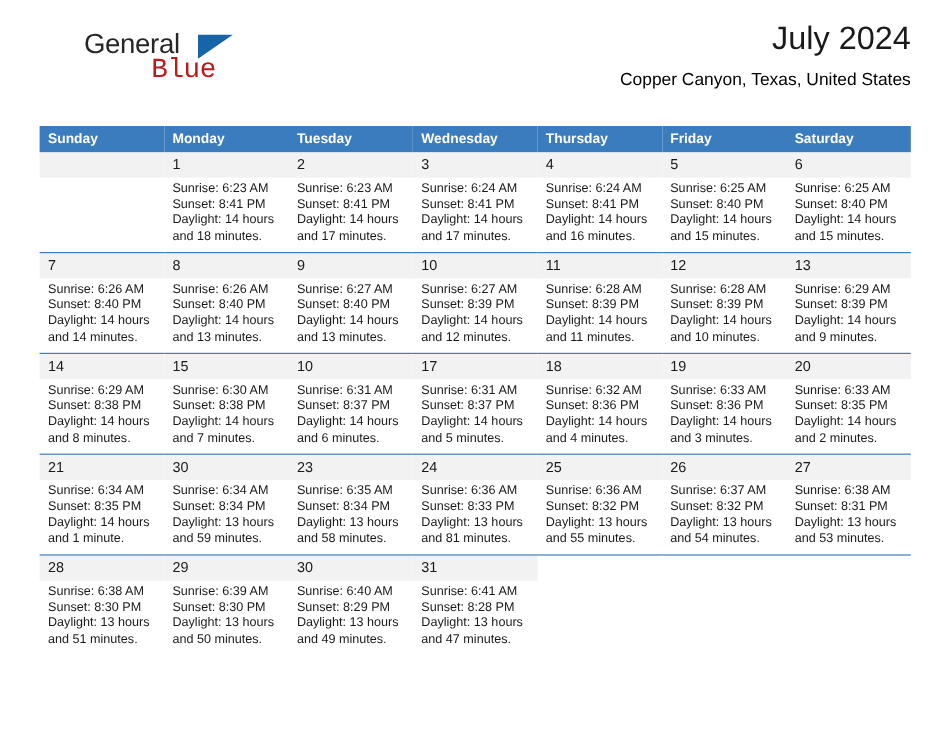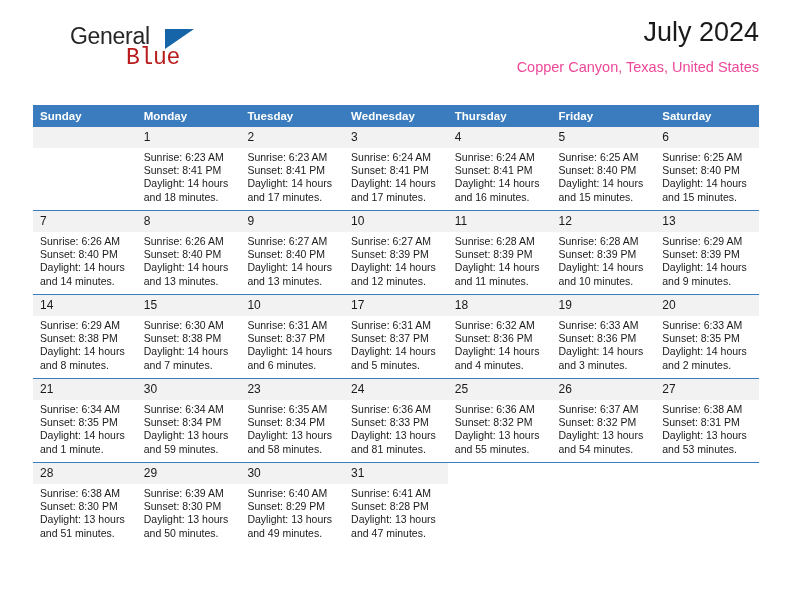--- a/index.html
+++ b/index.html
@@ -74,21 +74,21 @@
   }
   .cal-title {
     font-size: 27px;
     color: #1a1a1a;
     line-height: 34px;
     white-space: nowrap;
   }
   .cal-subtitle {
     margin-top: 9px;
     font-size: 14.5px;
-    color: #ec4899;
+    color: #000000;
     line-height: 18px;
     white-space: nowrap;
   }
 
   
   .calendar {
     position: absolute;
     left: 33px;
     top: 105px;
     width: 726px;

